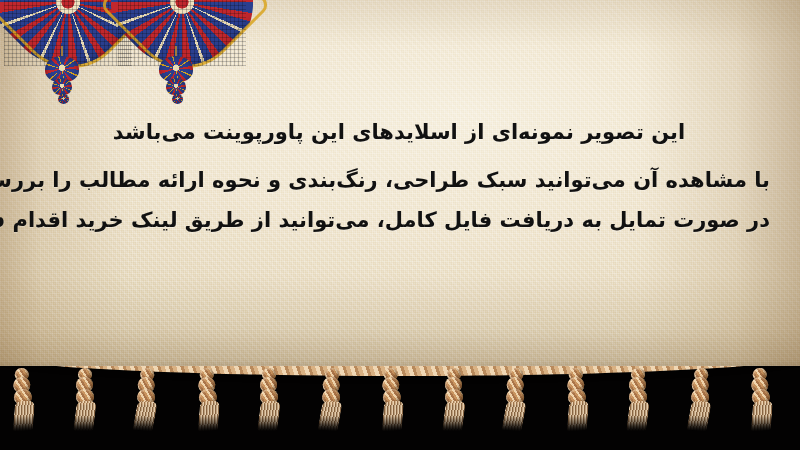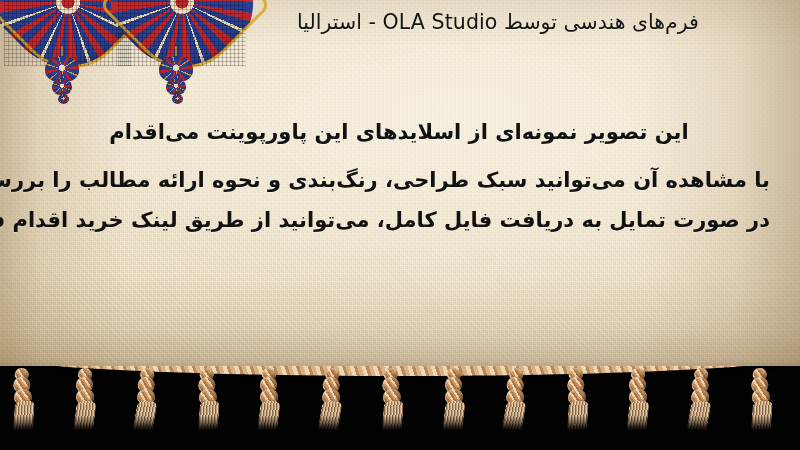--- a/index.html
+++ b/index.html
@@ -278,25 +278,24 @@
     <div class="pendant small p1b"></div>
     <div class="pendant tiny p1c"></div>
 
     <div class="med-stem s2"></div>
     <div class="pendant p2a"></div>
     <div class="pendant small p2b"></div>
     <div class="pendant tiny p2c"></div>
   </div>
 
   <div class="title-block">
-    <span class="title-line">فرم‌های هندسی توسط OLA Studio - استرالیا</span>
   </div>
 
   <div class="body-block">
-    <span class="body-line l1">این تصویر نمونه‌ای از اسلایدهای این پاورپوینت می‌اقدام</span>
+    <span class="body-line l1">این تصویر نمونه‌ای از اسلایدهای این پاورپوینت می‌باشد</span>
     <span class="body-line">با مشاهده آن می‌توانید سبک طراحی، رنگ‌بندی و نحوه ارائه مطالب را بررسی نمایید</span>
     <span class="body-line">در صورت تمایل به دریافت فایل کامل، می‌توانید از طریق لینک خرید اقدام فرمایید</span>
   </div>
 
   <div class="fringe-zone">
     <div class="selvedge"></div>
     <div id="tassels">
         <div class="tassel" style="left: 12px; transform: rotate(-3deg);">
           <div class="knot k1"></div>
           <div class="knot k2"></div>

